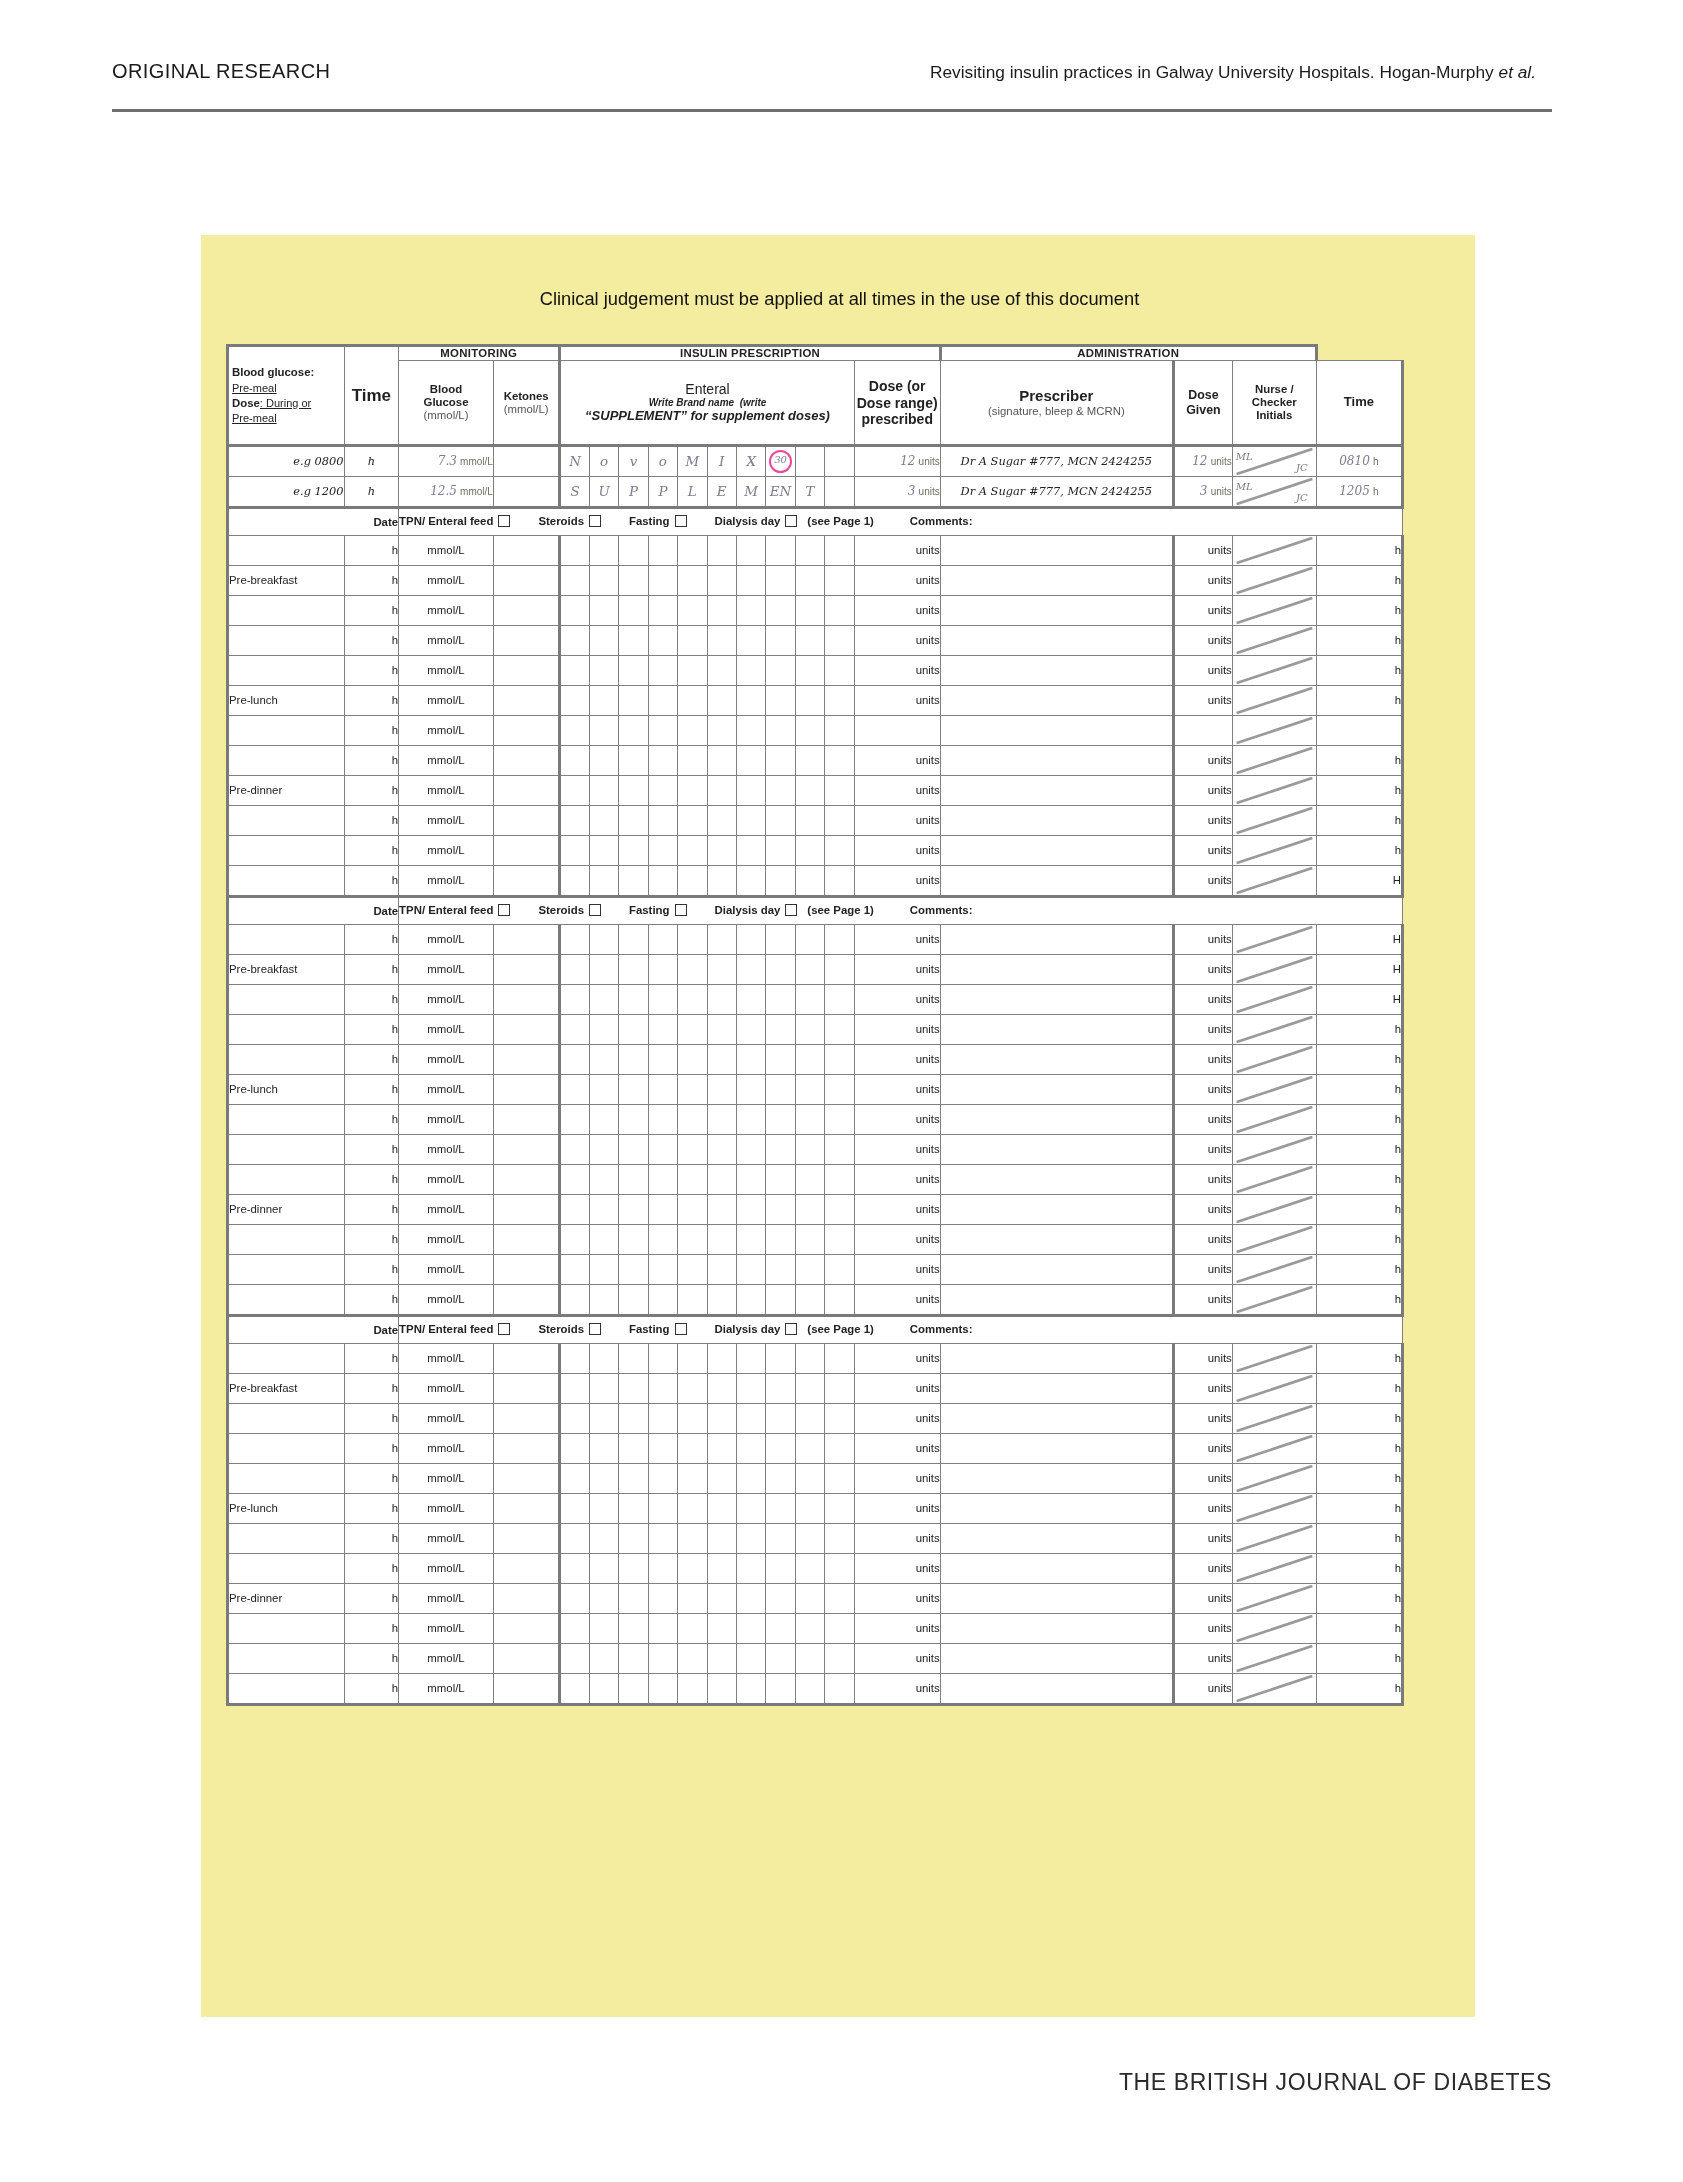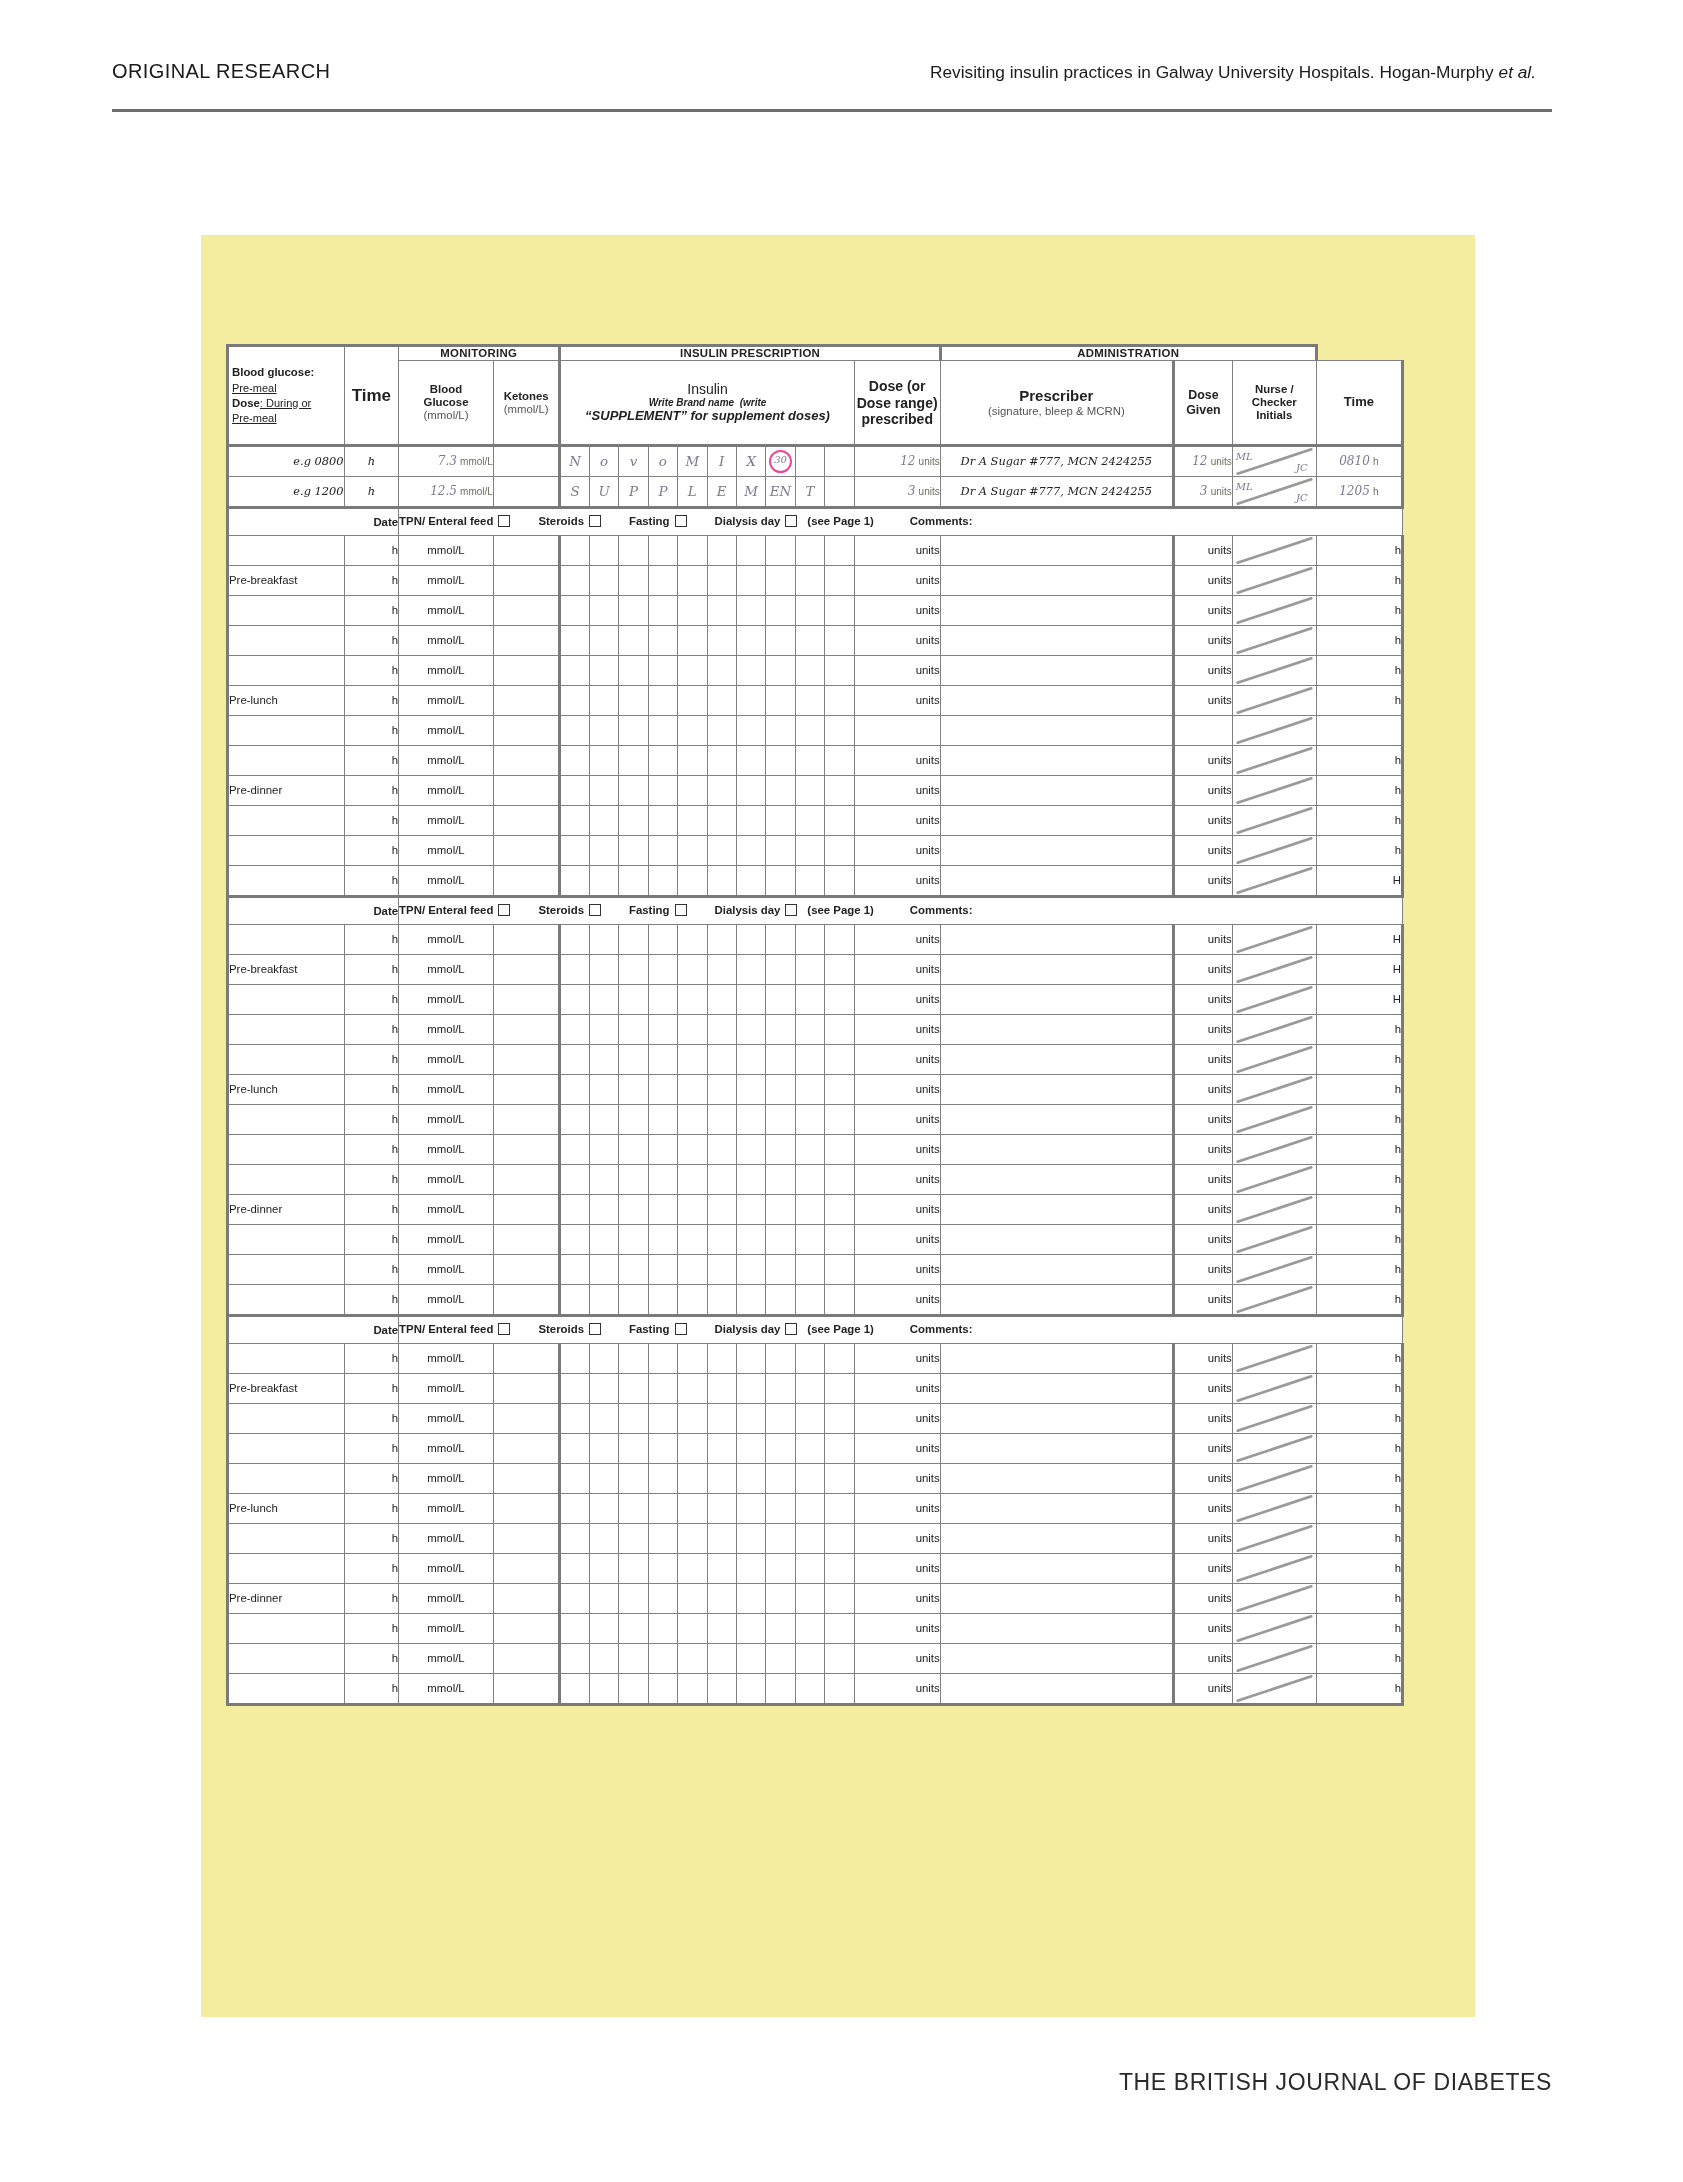--- a/index.html
+++ b/index.html
@@ -75,20 +75,21 @@
 <body>
 
 <div id="journal-header">
   <div class="jh-left">ORIGINAL RESEARCH</div>
   <div class="jh-right"><span>Revisiting insulin practices in Galway University Hospitals. Hogan-Murphy </span><i>et al.</i></div>
 </div>
 <div id="journal-rule"></div>
 
 <div id="form-page">
 
+  <div id="form-subtitle">Clinical judgement must be applied at all times in the use of this document</div>
 
   <table id="grid">
     <colgroup>
       <col style="width:107px">
         <col style="width:50px">
       <col style="width:87px">
         <col style="width:61px">
       <col style="width:27px">
         <col style="width:27px">
         <col style="width:27px">
@@ -123,21 +124,21 @@
         <tr>
           <td class="hdr thickB subhdr" style="height:83px">
             <div>Blood<br>Glucose</div>
             <div class="sm">(mmol/L)</div>
           </td>
           <td class="hdr thickB subhdr">
             <div>Ketones</div>
             <div class="sm">(mmol/L)</div>
           </td>
           <td class="hdr thickB thickL" colspan="10" style="padding:3px 6px">
-            <div style="font-size:14px">Insulin</div>
+            <div style="font-size:14px">Enteral</div>
             <div style="font-size:10px;font-weight:bold;font-style:italic">Write Brand name&nbsp; <span style="font-weight:bold">(write</span></div>
             <div style="font-size:13px;font-weight:bold;font-style:italic">“SUPPLEMENT” for supplement doses)</div>
           </td>
           <td class="hdr thickB subhdr" style="font-size:14px;padding:2px">Dose (or<br>Dose range)<br>prescribed</td>
           <td class="hdr thickB subhdr">
             <div style="font-size:15px">Prescriber</div>
             <div class="sm">(signature, bleep &amp; MCRN)</div>
           </td>
           <td class="hdr thickB thickL subhdr" style="font-size:12.4px">Dose<br>Given</td>
           <td class="hdr thickB subhdr" style="font-size:11.4px">Nurse /<br>Checker<br>Initials</td>

